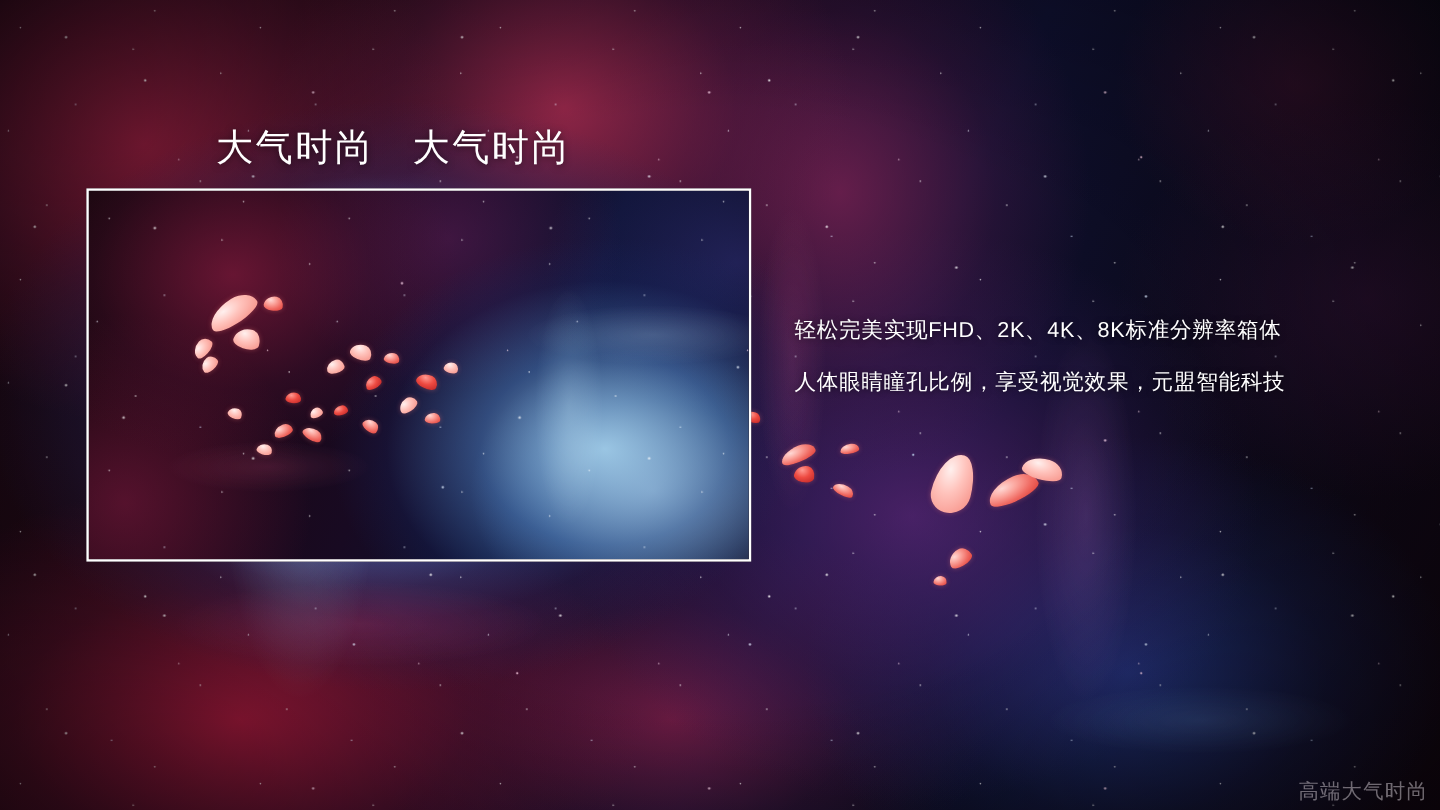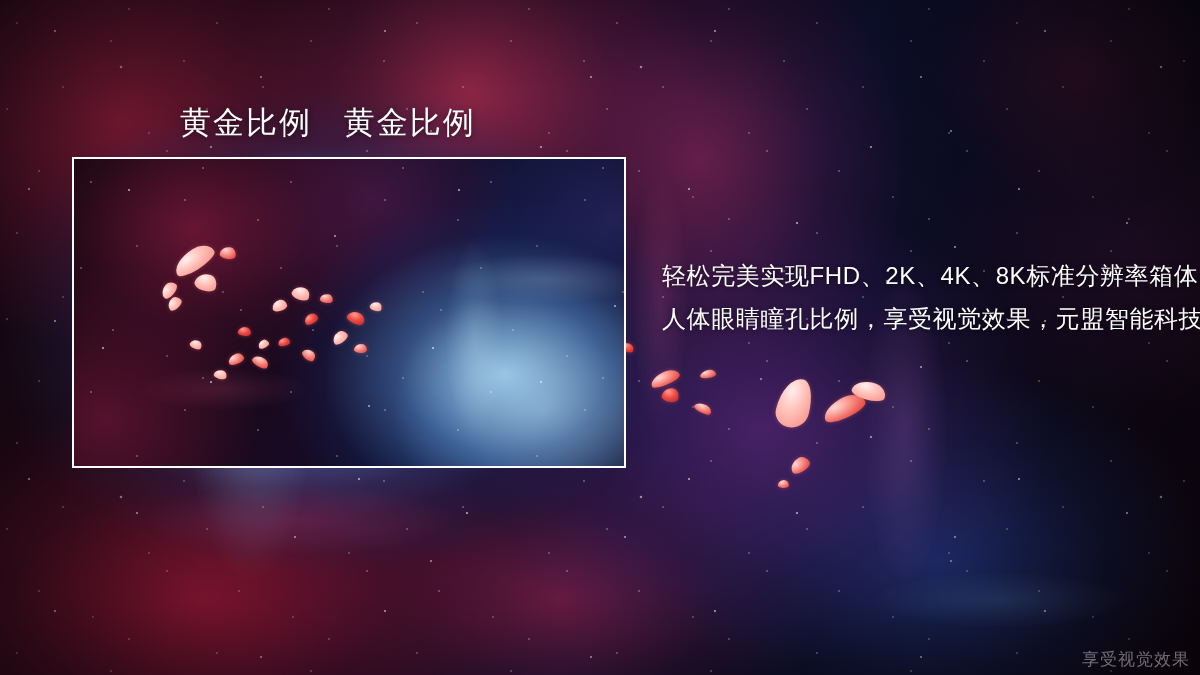--- a/index.html
+++ b/index.html
@@ -153,21 +153,21 @@
     white-space: pre;
     text-shadow: 0 1px 6px rgba(0,0,0,0.55);
   }
   #body-copy {
     position: absolute;
     left: 662px;
     top: 254px;
     width: 500px;
   }
   .body-line {
-    font-size: 24px;
+    font-size: 18px;
     line-height: 43px;
     color: #ffffff;
     letter-spacing: 0.6px;
     white-space: nowrap;
     text-shadow: 0 1px 5px rgba(0,0,0,0.6);
   }
   #watermark {
     position: absolute;
     right: 10px;
     bottom: 4px;
@@ -215,21 +215,21 @@
       <div class="petal" style="left: 700px; top: 370px; width: 16px; height: 8px; transform: rotate(-8deg);"></div>
       <div class="petal" style="left: 694px; top: 404px; width: 18px; height: 9px; transform: rotate(28deg);"></div>
       <div class="petal pale" style="left: 778px; top: 378px; width: 33px; height: 50px; transform: rotate(14deg);"></div>
       <div class="petal" style="left: 822px; top: 398px; width: 44px; height: 20px; transform: rotate(-24deg);"></div>
       <div class="petal pale" style="left: 852px; top: 382px; width: 34px; height: 18px; transform: rotate(16deg);"></div>
       <div class="petal" style="left: 790px; top: 458px; width: 20px; height: 14px; transform: rotate(-30deg);"></div>
       <div class="petal dark" style="left: 620px; top: 343px; width: 14px; height: 9px; transform: rotate(20deg);"></div>
       <div class="petal" style="left: 778px; top: 480px; width: 11px; height: 8px; transform: rotate(6deg);"></div>
     </div>
 
-  <div id="headline">黄金比例   黄金比例</div>
+  <div id="headline">大气时尚   大气时尚</div>
 
   <div id="inset-frame">
     <div class="inset-bg"></div>
     <div class="inset-wisps"></div>
     <div class="bg-layer stars-sm"></div>
     <div class="bg-layer stars-md"></div>
     <div id="inner-petals">
         <div class="petal pale" style="left: 98px; top: 91px; width: 44px; height: 20px; transform: rotate(-32deg);"></div>
         <div class="petal pale" style="left: 121px; top: 115px; width: 22px; height: 17px; transform: rotate(18deg);"></div>
         <div class="petal pale" style="left: 86px; top: 125px; width: 18px; height: 12px; transform: rotate(-48deg);"></div>
@@ -252,14 +252,14 @@
         <div class="petal pale" style="left: 184px; top: 181px; width: 11px; height: 8px; transform: rotate(-22deg);"></div>
         <div class="petal pale" style="left: 140px; top: 211px; width: 13px; height: 9px; transform: rotate(16deg);"></div>
       </div>
   </div>
 
   <div id="body-copy">
     <div class="body-line">轻松完美实现FHD、2K、4K、8K标准分辨率箱体</div>
     <div class="body-line">人体眼睛瞳孔比例，享受视觉效果，元盟智能科技</div>
   </div>
 
-  <div id="watermark">享受视觉效果</div>
+  <div id="watermark">高端大气时尚</div>
 </div>
 
 </body></html>

